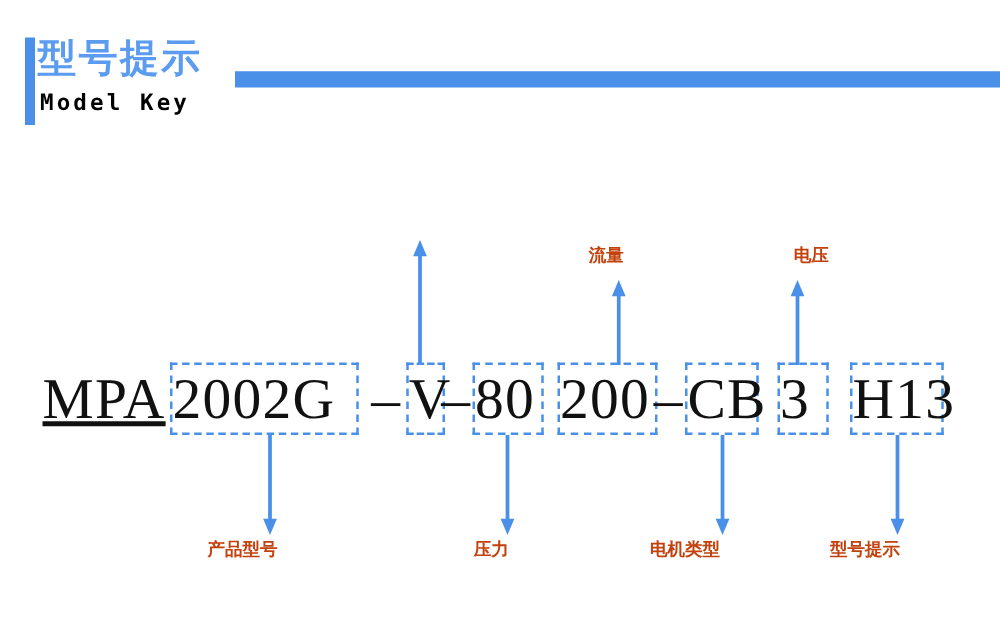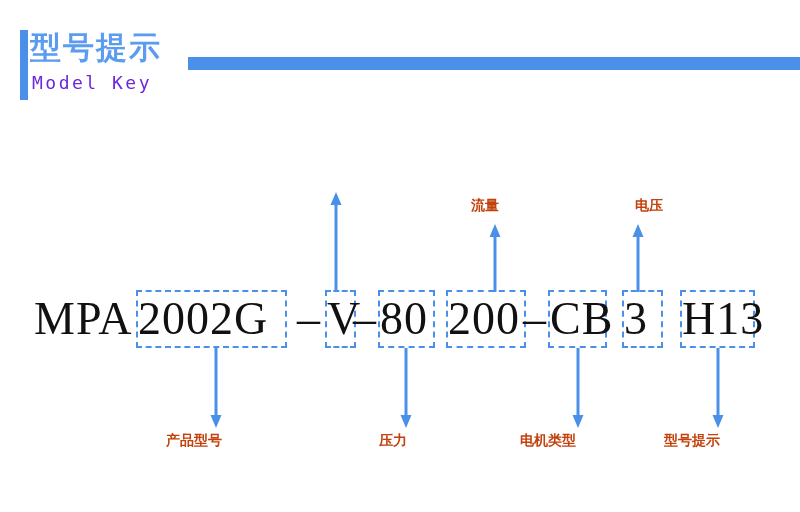--- a/index.html
+++ b/index.html
@@ -41,23 +41,23 @@
     color: #5b9bf0;
     white-space: nowrap;
     line-height: 40px;
   }
   #header-title-en {
     position: absolute;
     left: 32px;
     top: 72px;
     font-family: "DejaVu Sans Mono", monospace;
     font-size: 18px;
-    font-weight: 400;
+    font-weight: 700;
     letter-spacing: 2.5px;
-    color: #6d28d9;
+    color: #000000;
     white-space: nowrap;
     line-height: 22px;
   }
   #header-rule {
     position: absolute;
     left: 188px;
     top: 57px;
     width: 612px;
     height: 13px;
     background: #4a90e8;
@@ -147,21 +147,21 @@
   <svg class="conn" style="left:485px; top:224px;" width="20" height="68">
     <line x1="10" y1="68" x2="10" y2="10" stroke="#4a90e8" stroke-width="3"></line>
     <polygon points="10,0 4.5,13 15.5,13" fill="#4a90e8"></polygon>
   </svg>
 
   <svg class="conn" style="left:628px; top:224px;" width="20" height="68">
     <line x1="10" y1="68" x2="10" y2="10" stroke="#4a90e8" stroke-width="3"></line>
     <polygon points="10,0 4.5,13 15.5,13" fill="#4a90e8"></polygon>
   </svg>
 
-  <div class="code-text" style="left:34px; top:290px;">MPA</div>
+  <div class="code-text" style="left:34px; top:290px;text-decoration:underline;">MPA</div>
 
   <div class="code-box" style="left:136px; top:290px; width:151px; height:58px;">
     <span>2002G</span>
   </div>
 
   <div class="dash-sep" style="left:297px; top:290px;">–</div>
 
   <div class="code-box" style="left:325px; top:290px; width:31px; height:58px;">
     <span>V</span>
   </div>

